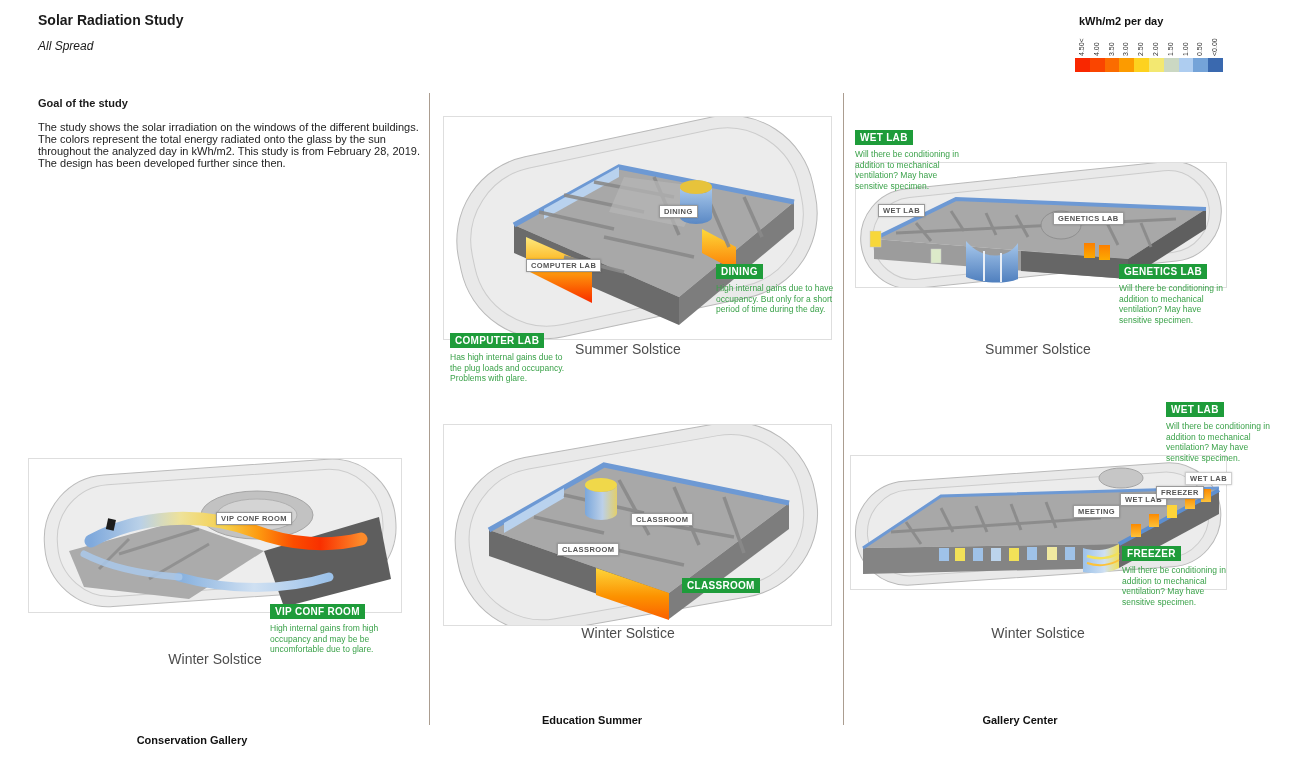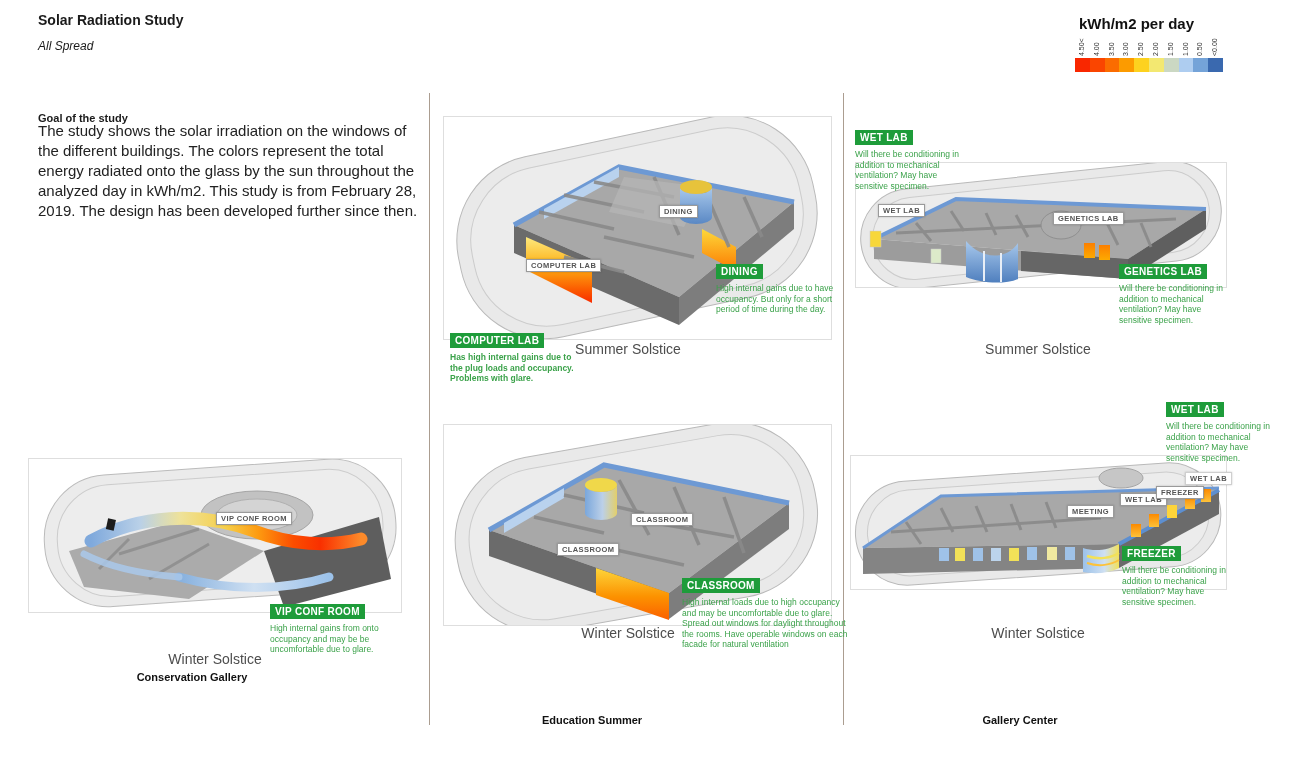--- a/index.html
+++ b/index.html
@@ -2,25 +2,25 @@
 <html><head>
 <meta charset="utf-8">
 <style>
   html,body{margin:0;padding:0;background:#fff;}
   body{font-family:"Liberation Sans", sans-serif;}
   .page{position:relative;width:1300px;height:771px;background:#fff;overflow:hidden;}
 
   .h1{position:absolute;left:38px;top:12px;font-size:14px;font-weight:bold;color:#1a1a1a;}
   .subtitle{position:absolute;left:38px;top:39px;font-size:12px;font-style:italic;color:#1a1a1a;}
 
-  .goal-heading{position:absolute;left:38px;top:112px;font-size:11px;font-weight:bold;color:#1a1a1a;}
-  .goal-body{position:absolute;left:38px;top:121px;width:393px;font-size:15px;line-height:20px;color:#222;}
+  .goal-heading{position:absolute;left:38px;top:97px;font-size:11px;font-weight:bold;color:#1a1a1a;}
+  .goal-body{position:absolute;left:38px;top:121px;width:393px;font-size:11px;line-height:12px;color:#222;}
 
   
-  .legend-title{position:absolute;left:1079px;top:15px;font-size:15px;font-weight:bold;color:#111;}
+  .legend-title{position:absolute;left:1079px;top:15px;font-size:11px;font-weight:bold;color:#111;}
   .lticks{position:absolute;left:1075px;top:25px;display:flex;}
   .ltick{width:14.8px;height:31px;writing-mode:vertical-rl;transform:rotate(180deg);
          font-size:7px;color:#333;text-align:left;overflow:visible;line-height:14.8px;}
   .lbar{position:absolute;left:1075px;top:58px;display:flex;}
   .lcell{width:14.8px;height:14px;}
 
   .vdivider{position:absolute;width:1px;top:93px;height:632px;}
 
   .fig{position:absolute;border:1px solid #dedede;background:#fff;}
   .fig svg{display:block;width:100%;height:100%;}
@@ -262,21 +262,21 @@
         <path d="M236,107 C248,111 260,109 268,104" stroke="#fdc23a" stroke-width="2" fill="none"></path>
       </g>
       <g>
         <rect x="280" y="68" width="10" height="13" fill="url(#rwOrange)"></rect>
         <rect x="298" y="58" width="10" height="13" fill="url(#rwOrange)"></rect>
         <rect x="316" y="49" width="10" height="13" fill="#fdd43a"></rect>
         <rect x="334" y="40" width="10" height="13" fill="url(#rwOrange)"></rect>
         <rect x="350" y="33" width="10" height="13" fill="url(#rwOrange)"></rect>
       </g>
     </svg>
-    <div class="rlabel" style="left:216px;top:49px;">MEETING</div>
+    <div class="rlabel" style="left:222px;top:49px;">MEETING</div>
     <div class="rlabel" style="left:269px;top:37px;">WET LAB</div>
     <div class="rlabel" style="left:305px;top:30px;">FREEZER</div>
     <div class="rlabel" style="left:334px;top:16px;border-color:#cfcfcf;">WET LAB</div>
   </div>
   <div class="caption" style="left:968px;top:625px;">Winter Solstice</div>
 
   <div class="fig" style="left:28px;top:458px;width:372px;height:153px;">
     <svg viewBox="0 0 372 153">
       <defs>
         <linearGradient id="cwBand" x1="0" y1="0" x2="1" y2="0">
@@ -314,31 +314,30 @@
       <path d="M150,118 C200,132 255,132 300,118" fill="none" stroke="url(#cwBlue)" stroke-width="9" stroke-linecap="round"></path>
       <path d="M55,95 C80,108 110,115 150,118" fill="none" stroke="#a9c8ea" stroke-width="7" opacity="0.85" stroke-linecap="round"></path>
       <rect x="78" y="60" width="8" height="11" fill="#1c1c1c" transform="rotate(12 82 65)"></rect>
     </svg>
     <div class="rlabel" style="left:187px;top:53px;">VIP CONF ROOM</div>
   </div>
   <div class="caption" style="left:145px;top:651px;">Winter Solstice</div>
 
   <div class="ann" style="left:450px;top:330px;width:124px;">
     <span class="tag" style="background-color: rgb(30, 156, 58);">COMPUTER LAB</span>
-    <div class="desc" style="color: rgb(59, 162, 74); font-weight: bold;">Has high internal gains due to the plug loads and occupancy. Problems with glare.</div>
+    <div class="desc" style="color: rgb(59, 162, 74);">Has high internal gains due to the plug loads and occupancy. Problems with glare.</div>
   </div>
 
   <div class="ann" style="left:716px;top:261px;width:126px;">
     <span class="tag" style="background-color: rgb(30, 156, 58);">DINING</span>
     <div class="desc" style="color: rgb(59, 162, 74);">High internal gains due to have occupancy. But only for a short period of time during the day.</div>
   </div>
 
   <div class="ann" style="left:682px;top:575px;width:172px;">
     <span class="tag" style="background-color: rgb(30, 156, 58);">CLASSROOM</span>
-    <div class="desc" style="color: rgb(59, 162, 74);">High internal loads due to high occupancy and may be uncomfortable due to glare. Spread out windows for daylight throughout the rooms. Have operable windows on each facade for natural ventilation</div>
   </div>
 
   <div class="ann" style="left:855px;top:127px;width:112px;">
     <span class="tag" style="background-color: rgb(30, 156, 58);">WET LAB</span>
     <div class="desc" style="color: rgb(59, 162, 74);">Will there be conditioning in addition to mechanical ventilation? May have sensitive specimen.</div>
   </div>
 
   <div class="ann" style="left:1119px;top:261px;width:114px;">
     <span class="tag" style="background-color: rgb(30, 156, 58);">GENETICS LAB</span>
     <div class="desc" style="color: rgb(59, 162, 74);">Will there be conditioning in addition to mechanical ventilation? May have sensitive specimen.</div>
@@ -349,20 +348,20 @@
     <div class="desc" style="color: rgb(59, 162, 74);">Will there be conditioning in addition to mechanical ventilation? May have sensitive specimen.</div>
   </div>
 
   <div class="ann" style="left:1122px;top:543px;width:112px;">
     <span class="tag" style="background-color: rgb(30, 156, 58);">FREEZER</span>
     <div class="desc" style="color: rgb(59, 162, 74);">Will there be conditioning in addition to mechanical ventilation? May have sensitive specimen.</div>
   </div>
 
   <div class="ann" style="left:270px;top:601px;width:122px;">
     <span class="tag" style="background-color: rgb(30, 156, 58);">VIP CONF ROOM</span>
-    <div class="desc" style="color: rgb(59, 162, 74);">High internal gains from onto occupancy and may be be uncomfortable due to glare.</div>
-  </div>
-
-  <div class="coltitle" style="left:112px;top:671px;">Conservation Gallery</div>
+    <div class="desc" style="color: rgb(59, 162, 74);">High internal gains from high occupancy and may be be uncomfortable due to glare.</div>
+  </div>
+
+  <div class="coltitle" style="left:112px;top:734px;">Conservation Gallery</div>
   <div class="coltitle" style="left:512px;top:714px;">Education Summer</div>
   <div class="coltitle" style="left:940px;top:714px;">Gallery Center</div>
 
 </div>
 
 </body></html>

